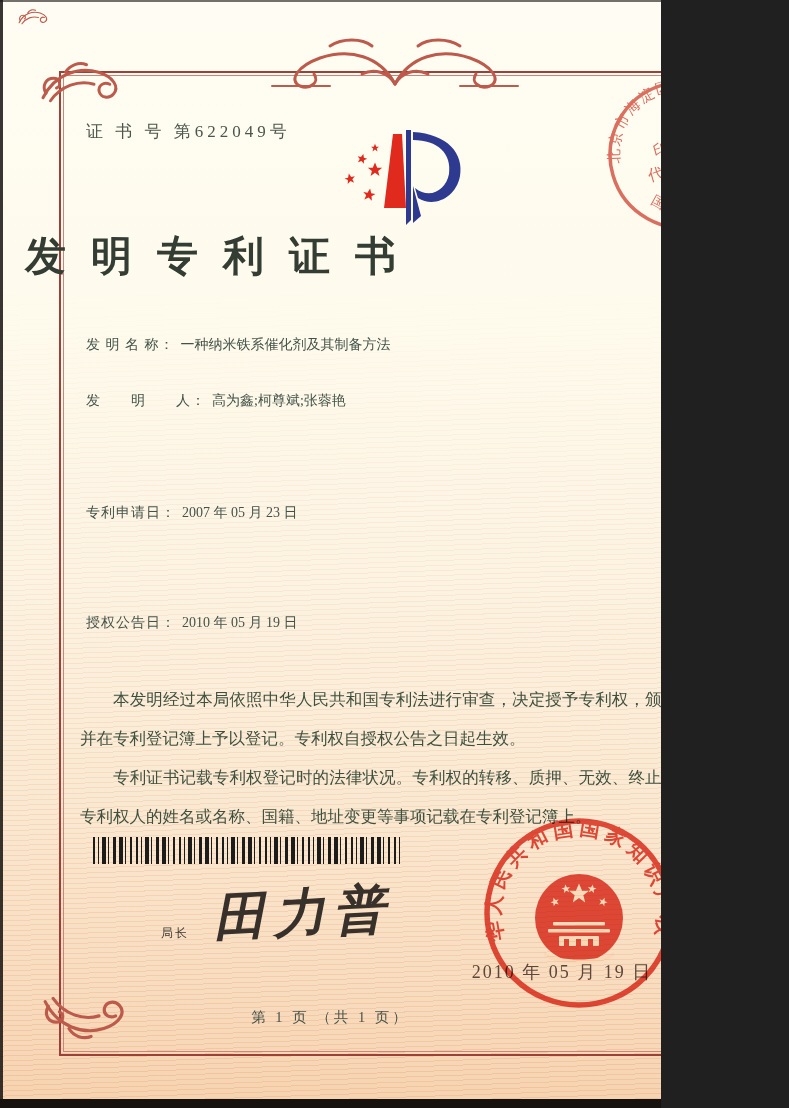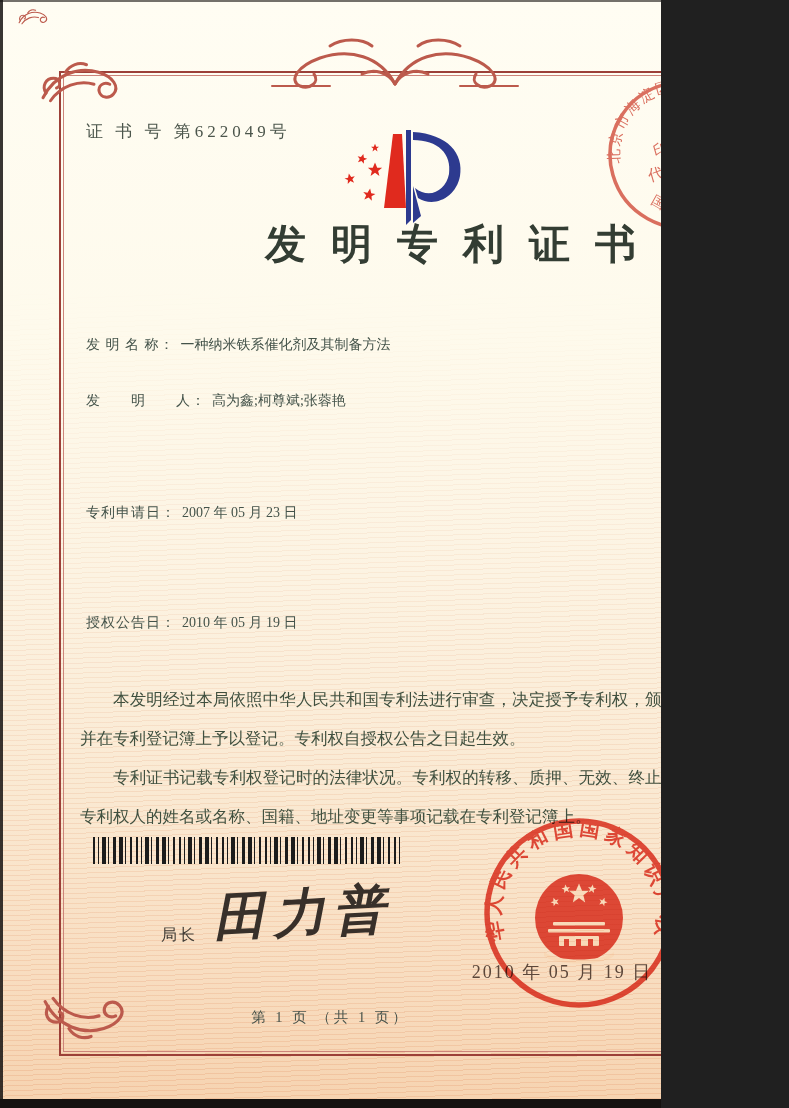--- a/index.html
+++ b/index.html
@@ -27,38 +27,38 @@
   }
   #frame::after{
     content:"";position:absolute;inset:2px;border:1px solid #cd847a;
   }
   .orn{position:absolute;pointer-events:none;}
   .cert-no{
     position:absolute;left:86px;top:120px;font-size:17px;color:#4c564c;
     letter-spacing:4px;
   }
   .title{
-    position:absolute;left:0;right:0;top:217px;text-align:right;
+    position:absolute;left:0;right:0;top:229px;text-align:left;
     font-size:41px;font-weight:600;color:#333d33;letter-spacing:25px;text-indent:25px;font-family:Liberation Serif, serif;
   }
   .field{position:absolute;left:86px;font-size:14px;color:#44534a;white-space:nowrap;}
   .field .flabel{letter-spacing:1px;}
   .field .fvalue{margin-left:6px;}
   .bodytext{
     position:absolute;left:80px;top:680px;width:648px;
     font-size:16.5px;line-height:39px;color:#40503f;text-align:justify;
   }
   .bodytext p{margin:0;text-indent:2em;}
   #barcode{
     position:absolute;left:93px;top:837px;width:308px;height:27px;
     background:
       repeating-linear-gradient(90deg,#1c1c1c 0 2px,transparent 2px 5px,#1c1c1c 5px 6px,transparent 6px 9px,#1c1c1c 9px 13px,transparent 13px 15px,#1c1c1c 15px 16px,transparent 16px 20px,#1c1c1c 20px 23px,transparent 23px 26px,#1c1c1c 26px 30px,transparent 30px 32px,#1c1c1c 32px 33px,transparent 33px 37px,#1c1c1c 37px 39px,transparent 39px 43px);
   }
   .sig-title{
-    position:absolute;left:161px;top:925px;font-size:16px;color:#3e3a34;letter-spacing:2px;
+    position:absolute;left:161px;top:925px;font-size:12px;color:#3e3a34;letter-spacing:2px;
   }
   .sig-name{
     position:absolute;left:213px;top:878px;width:210px;
     font-size:52px;font-weight:bold;font-style:italic;color:#38302a;
     transform:rotate(-3deg);letter-spacing:8px;white-space:nowrap;
   }
   .seal-date{
     position:absolute;left:462px;top:960px;width:200px;text-align:center;
     font-size:18px;color:#5c473a;letter-spacing:2px;white-space:nowrap;z-index:1;
   }

